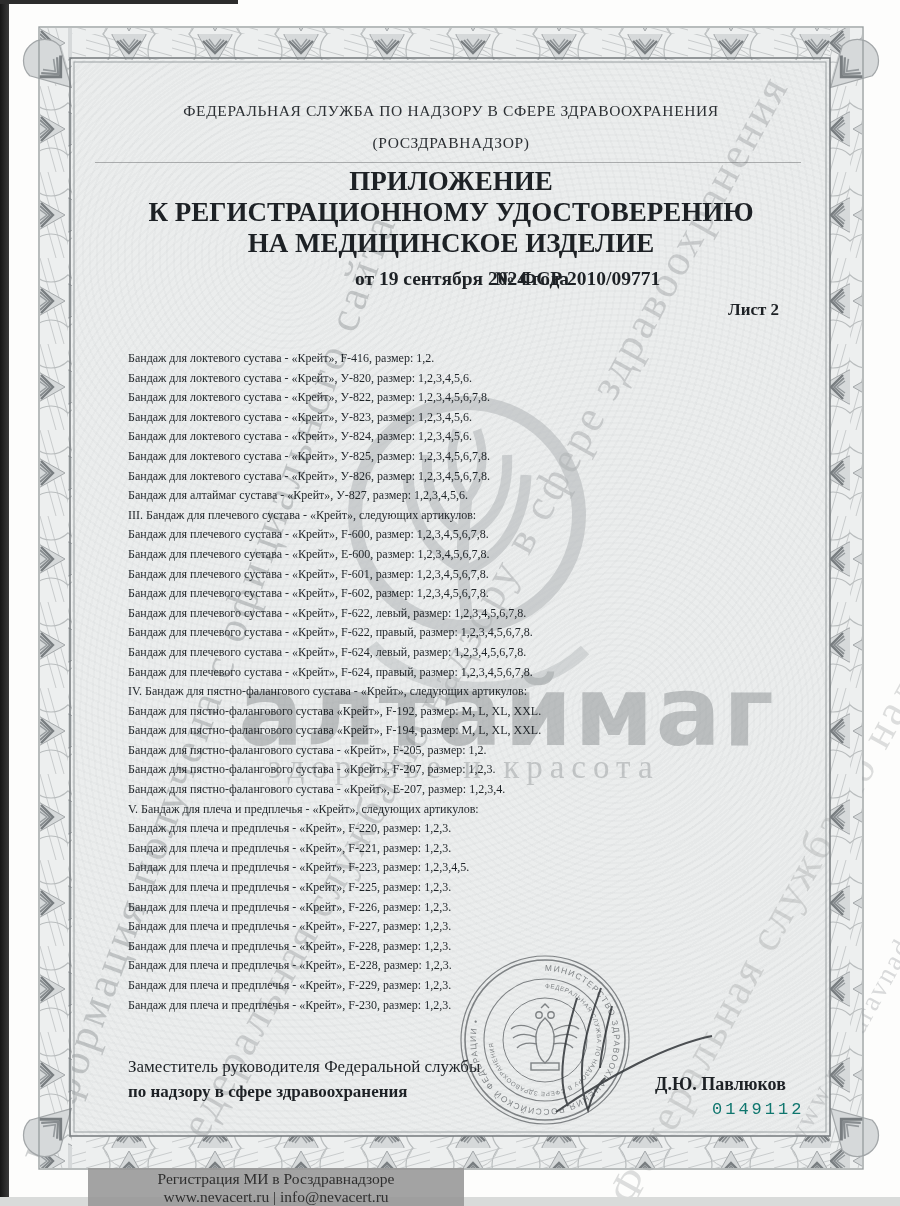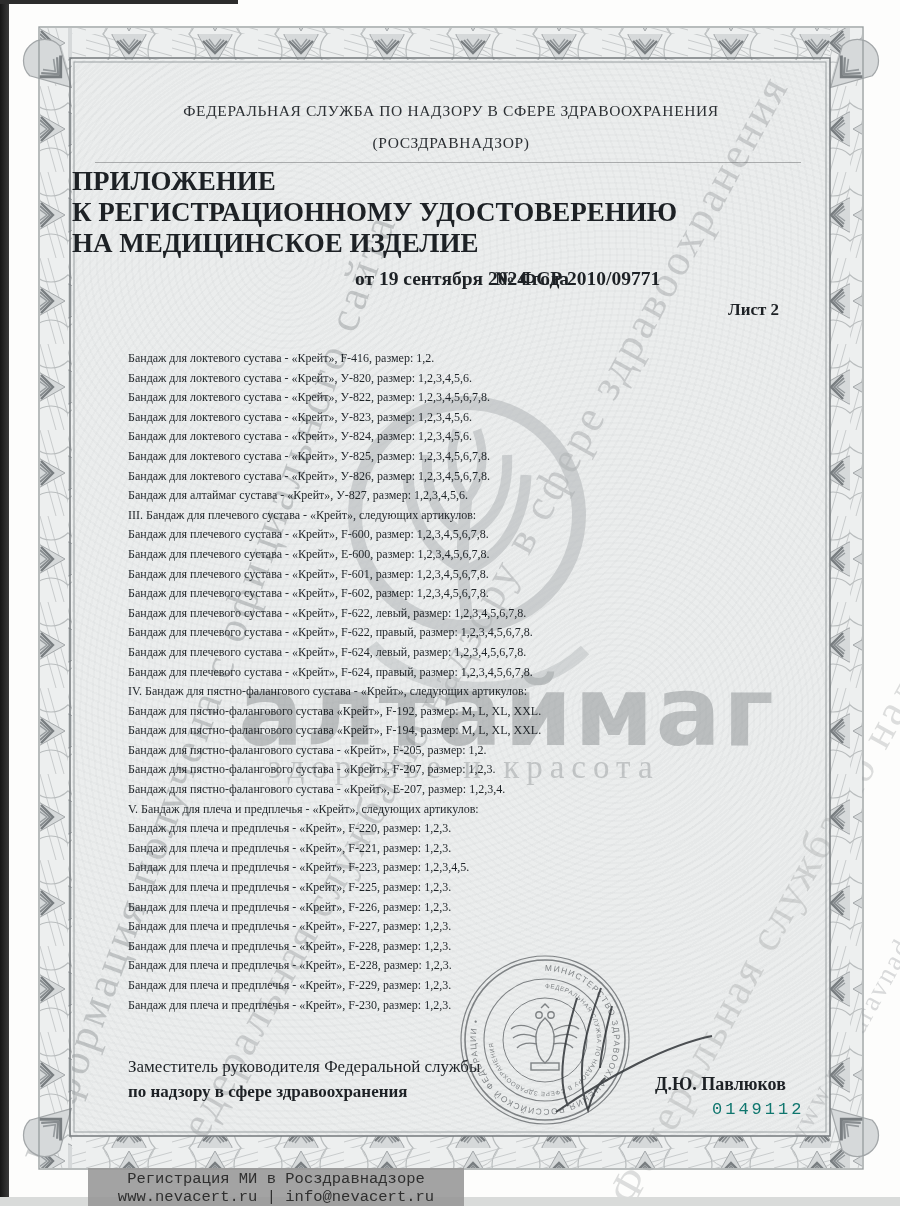--- a/index.html
+++ b/index.html
@@ -32,38 +32,38 @@
   .d3{left:642px;top:1162px;font-size:44px;letter-spacing:3px;color:rgba(126,130,133,.26);transform:rotate(-61deg);}
   .d4{left:806px;top:1120px;font-size:28px;letter-spacing:2px;color:rgba(136,140,142,.30);transform:rotate(-61deg);}
 
   svg.deco{position:absolute;left:0;top:0;z-index:2;pointer-events:none;}
 
   
   .txt{position:absolute;z-index:3;color:#22262a;}
   .hdr{left:72px;top:102px;width:758px;text-align:center;font-size:15.5px;letter-spacing:.6px;color:#2b2f33;}
   .hdr .l2{margin-top:14px;}
   .rule{position:absolute;left:95px;top:162px;width:706px;height:1px;background:rgba(105,108,110,.5);z-index:3;}
-  .title{left:72px;top:166px;width:758px;text-align:left;font-weight:bold;
+  .title{left:72px;top:166px;width:758px;text-align:center;font-weight:bold;
          font-size:27px;line-height:31px;color:#1d2125;}
   .meta{left:72px;top:268px;width:758px;font-weight:bold;font-size:19.5px;color:#1d2125;}
   .meta .dt{position:absolute;left:283px;top:0;}
   .meta .no{position:absolute;left:423px;top:0;}
   .sheet{left:728px;top:300px;font-weight:bold;font-size:17px;color:#1d2125;}
   .bodylist{left:128px;top:349px;width:640px;font-size:12px;line-height:19.6px;color:#1f2428;}
   .sig1{left:128px;top:1057px;font-weight:normal;font-size:17px;color:#1d2125;}
   .sig2{left:128px;top:1082px;font-weight:bold;font-size:17px;color:#1d2125;}
   .signame{left:655px;top:1074px;font-weight:bold;font-size:18px;color:#1d2125;}
   .serial{left:712px;top:1100px;font-family:"Liberation Mono",monospace;
           font-size:17px;letter-spacing:3px;color:#0f766e;}
 
   svg.overlay{position:absolute;left:0;top:0;z-index:4;pointer-events:none;}
 
   .footerbox{position:absolute;left:88px;top:1168px;width:376px;height:38px;z-index:7;
     background:rgba(150,150,150,.88);color:#2f2f2f;font-size:15.5px;line-height:18px;
-    padding-top:2px;box-sizing:border-box;text-align:center;font-family:Liberation Mono, monospace;}
+    padding-top:2px;box-sizing:border-box;text-align:center;font-family:Liberation Serif, serif;}
 </style>
 </head>
 <body>
 
 <div id="page">
 
   <div class="paper"></div>
 
   <div class="wm wm-diag d1">Информация получена с официального сайта</div>
   <div class="wm wm-diag d2">Федеральная служба по надзору в сфере здравоохранения</div>

